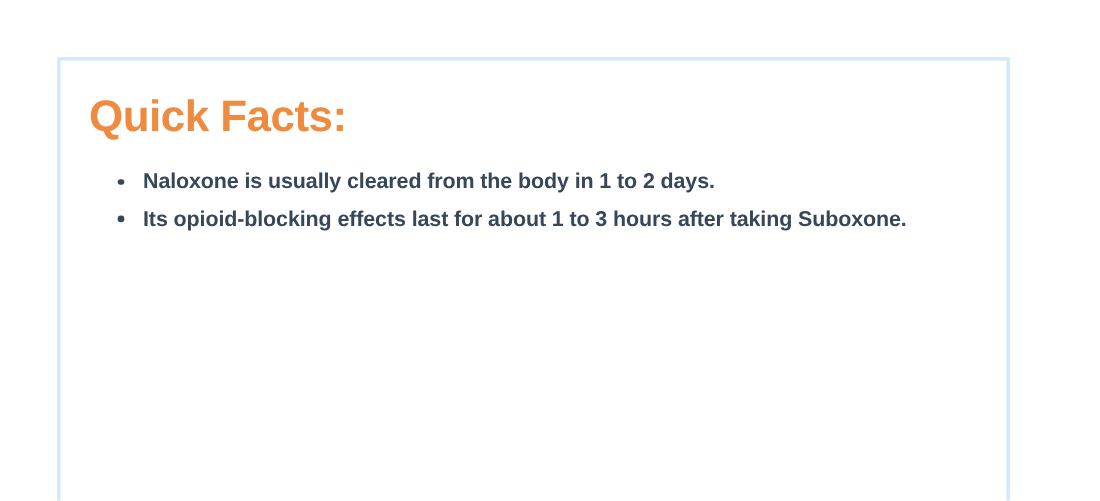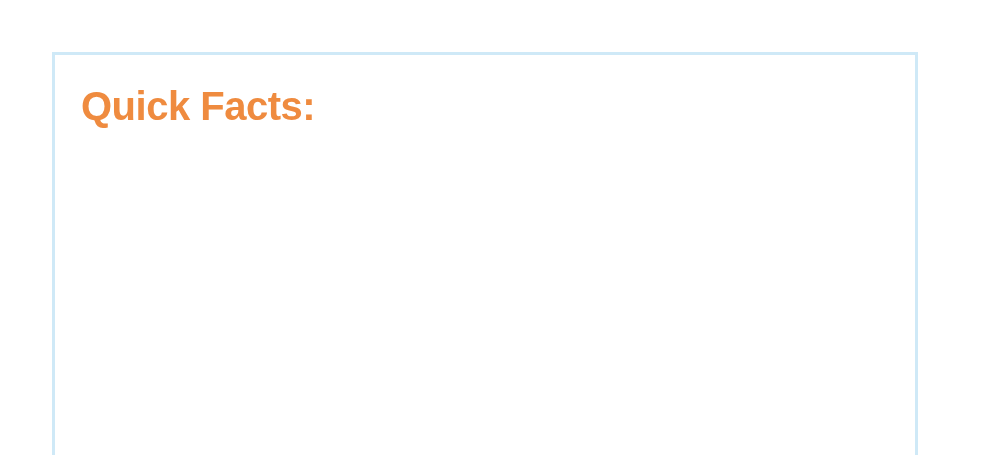--- a/index.html
+++ b/index.html
@@ -82,17 +82,30 @@
 </head>
 <body>
 
 <div class="page">
 
   <section class="facts-card">
     <div class="facts-card-inner">
 
       <h1 class="facts-title">Quick Facts:</h1>
 
+      <ul class="facts-list">
+
+        <li class="facts-list-item">
+          <span class="bullet-dot"></span>
+          <span>Naloxone is usually cleared from the body in 1 to 2 days.</span>
+        </li>
+
+        <li class="facts-list-item">
+          <span class="bullet-dot"></span>
+          <span>Its opioid-blocking effects last for about 1 to 3 hours after taking Suboxone.</span>
+        </li>
+
+      </ul>
 
     </div>
   </section>
 
 </div>
 
 </body></html>

